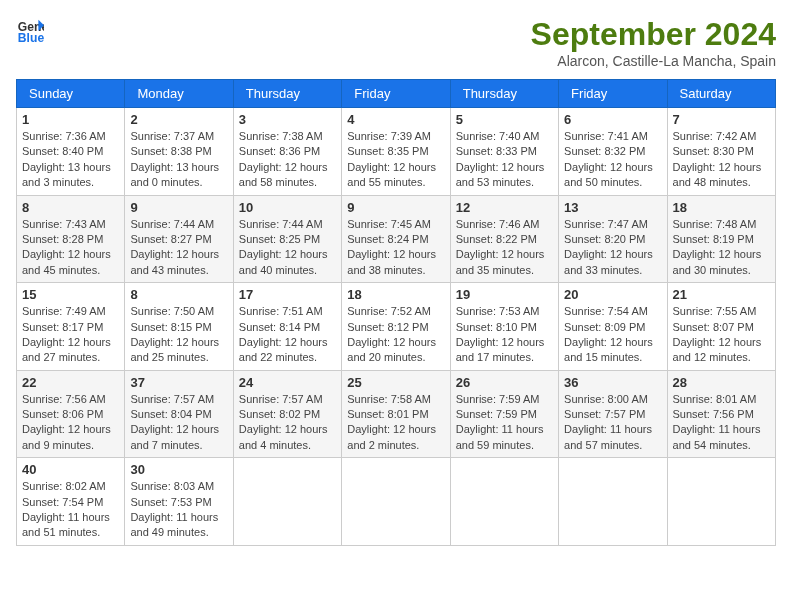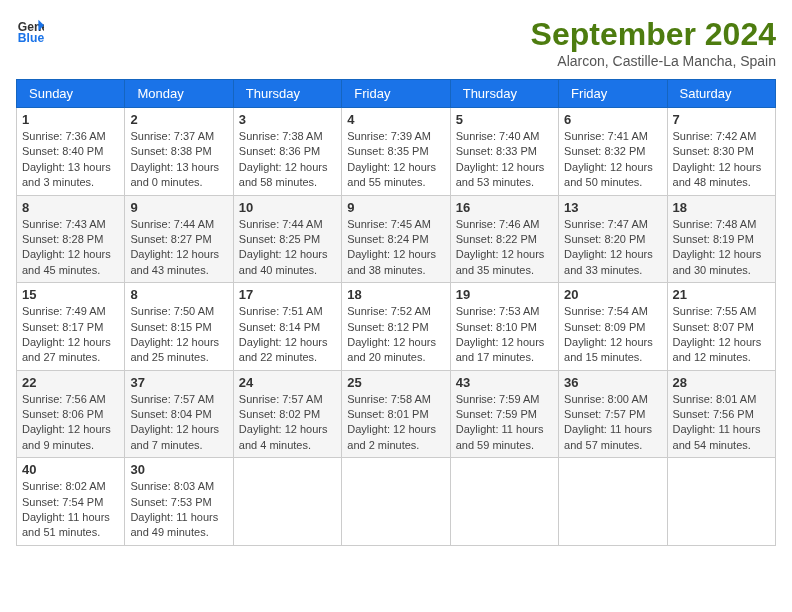--- a/index.html
+++ b/index.html
@@ -192,21 +192,21 @@
         </td>
         <td>
         <div class="day-number">9</div>
         <div class="day-detail">
           Sunrise: 7:45 AM<br>
           Sunset: 8:24 PM<br>
           Daylight: 12 hours and 38 minutes.
         </div>
         </td>
         <td>
-        <div class="day-number">16</div>
+        <div class="day-number">12</div>
         <div class="day-detail">
           Sunrise: 7:46 AM<br>
           Sunset: 8:22 PM<br>
           Daylight: 12 hours and 35 minutes.
         </div>
         </td>
         <td>
         <div class="day-number">13</div>
         <div class="day-detail">
           Sunrise: 7:47 AM<br>
@@ -308,21 +308,21 @@
         </td>
         <td>
         <div class="day-number">25</div>
         <div class="day-detail">
           Sunrise: 7:58 AM<br>
           Sunset: 8:01 PM<br>
           Daylight: 12 hours and 2 minutes.
         </div>
         </td>
         <td>
-        <div class="day-number">43</div>
+        <div class="day-number">26</div>
         <div class="day-detail">
           Sunrise: 7:59 AM<br>
           Sunset: 7:59 PM<br>
           Daylight: 11 hours and 59 minutes.
         </div>
         </td>
         <td>
         <div class="day-number">36</div>
         <div class="day-detail">
           Sunrise: 8:00 AM<br>

